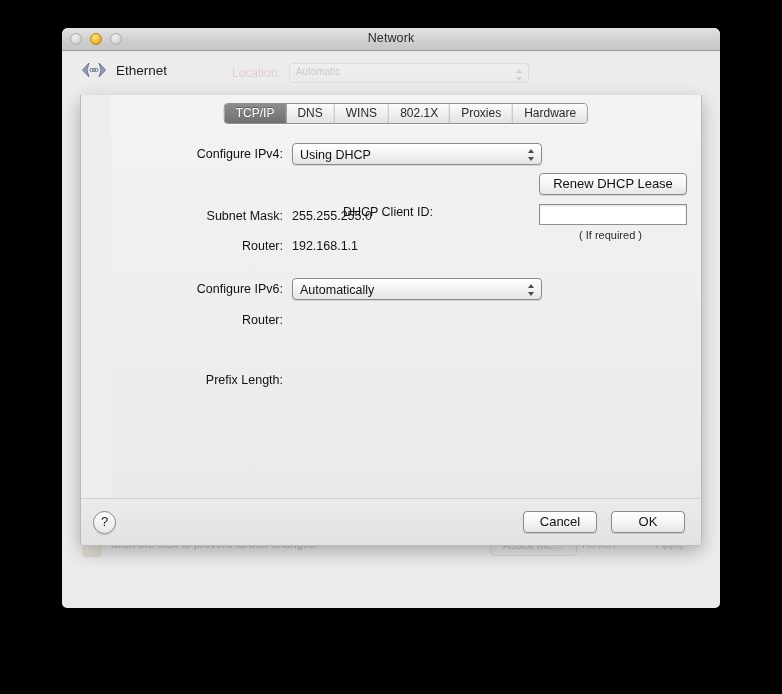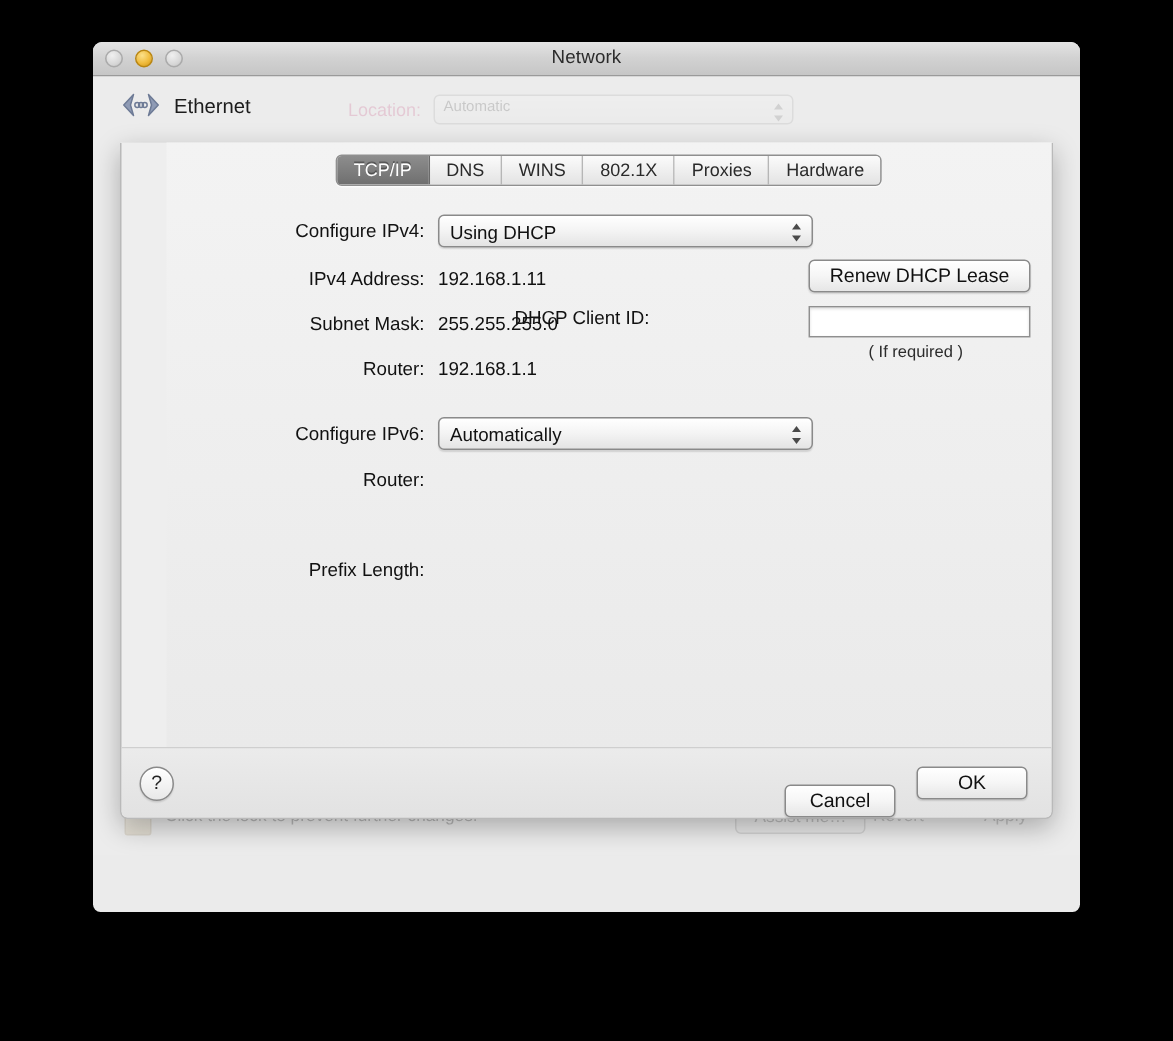--- a/index.html
+++ b/index.html
@@ -228,21 +228,21 @@
     background: linear-gradient(to bottom, #ebebeb, #e2e2e2);
     border-top: 1px solid #cfcfcf;
     border-radius: 0 0 4px 4px;
   }
   .helpbtn {
     position: absolute; left: 12px; top: 12px; width: 21px; height: 21px; border-radius: 50%;
     border: 1px solid #8a8a8a; background: linear-gradient(to bottom,#ffffff,#e8e8e8);
     box-shadow: 0 1px 1px rgba(0,0,0,.12), inset 0 1px 0 #fff;
     font-size: 13px; color: #222; text-align: center; line-height: 19px;
   }
-  .btn-cancel { right: 104px; top: 24px; width: 74px; }
+  .btn-cancel { right: 104px; top: 12px; width: 74px; }
   .btn-ok     { right: 16px;  top: 12px; width: 74px; }
 </style>
 </head>
 <body>
 
 <div id="root">
 
   <div class="window">
 
     <div class="titlebar">
@@ -376,24 +376,20 @@
               <span class="flab">Configure IPv4:</span>
               <div class="popup">
                 <span>Using DHCP</span>
                 <span class="arrows">
                   <span class="up"></span>
                     <span class="dn"></span>
                 </span>
               </div>
             </div>
 
-            <div class="frow" style="left:0; top:44px;">
-              <span class="flab">IPv4 Address:</span>
-              <span class="fval">192.168.1.11</span>
-            </div>
 
             <div class="frow" style="left:0; top:74px;">
               <span class="flab">Subnet Mask:</span>
               <span class="fval">255.255.255.0</span>
             </div>
 
             <div class="frow" style="left:0; top:104px;">
               <span class="flab">Router:</span>
               <span class="fval">192.168.1.1</span>
             </div>

